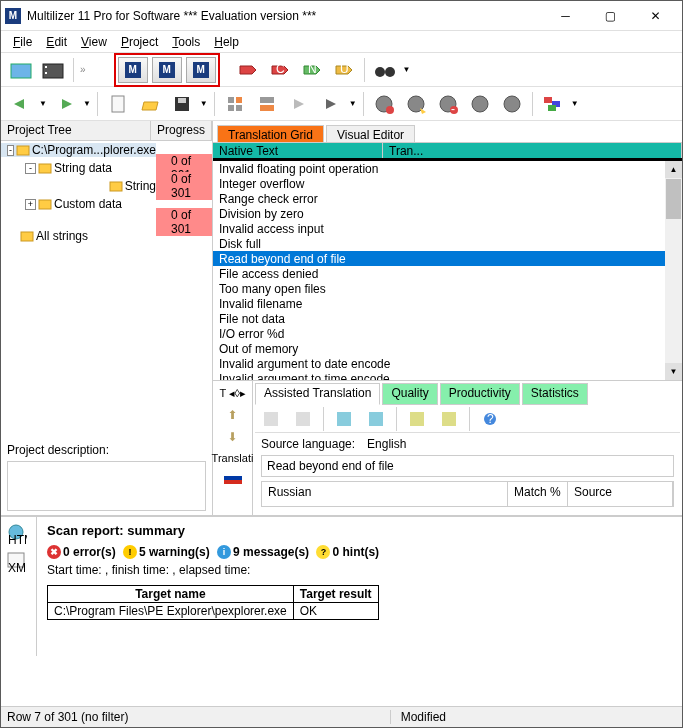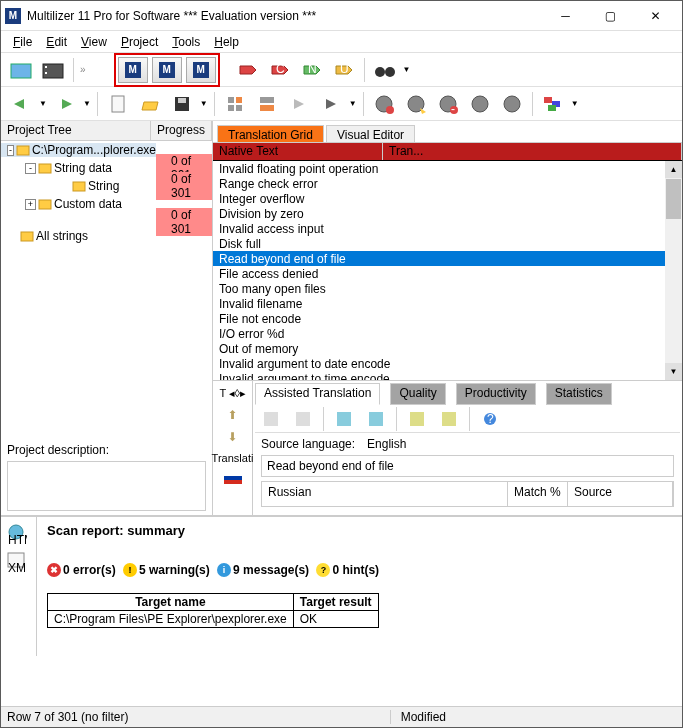--- a/index.html
+++ b/index.html
@@ -32,52 +32,52 @@
 .trow.sel .c1{background:#d8e6f2}
 .prog-red{background:#ff8a8a}
 .expander{width:11px;height:11px;border:1px solid #888;display:flex;align-items:center;justify-content:center;font-size:9px;line-height:1;background:#fff}
 .ticon{width:14px;height:14px;display:inline-block}
 .pdesc{padding:4px 6px}
 .pdesc .box{border:1px solid #ccc;height:50px;margin-top:4px}
 .right{flex:1;display:flex;flex-direction:column}
 .tabs{height:22px;display:flex;border-bottom:1px solid #ccc;padding-top:4px;padding-left:4px;gap:2px}
 .tab{padding:2px 10px;border:1px solid #ccc;border-bottom:none;background:#f0f0f0}
 .tab.active{background:#f97316}
-.gridhdr{height:18px;display:flex;background:#b91c1c;border-bottom:1px solid #000000}
+.gridhdr{height:18px;display:flex;background:#14b8a6;border-bottom:3px solid #000000}
 .gridhdr div{padding:1px 6px;border-right:1px solid #ccc}
 .gridhdr .g1{width:170px}
 .gridhdr .g2{flex:1}
 .gridbody{flex:1;overflow:auto;position:relative}
 .grow{height:15px;display:flex;align-items:center;padding-left:6px}
 .grow.sel{background:#0078d7;color:#fff}
 .scrollbar{position:absolute;right:0;top:0;bottom:0;width:17px;background:#f0f0f0;display:flex;flex-direction:column}
 .scrollbar .arr{height:17px;background:#e0e0e0;display:flex;align-items:center;justify-content:center;font-size:8px}
 .scrollbar .thumb{background:#c0c0c0;height:40px;margin:1px}
 .assist{height:135px;border-top:1px solid #ccc;display:flex}
 .assist .side{width:40px;border-right:1px solid #ccc;display:flex;flex-direction:column;align-items:center;padding-top:6px;gap:8px}
 .assist .main2{flex:1;display:flex;flex-direction:column;padding:2px}
-.atabs{height:22px;display:flex;gap:10px}
-.atab{padding:2px 8px;border:1px solid #ccc;background:#a3a3a3}
+.atabs{height:22px;display:flex;gap:2px}
+.atab{padding:2px 8px;border:1px solid #ccc;background:#86efac}
 .atab.active{background:#fff;border-bottom:1px solid #fff}
 .atoolbar{height:28px;display:flex;align-items:center;gap:4px;padding:2px;border-bottom:1px solid #ddd}
 .srclang{padding:4px 6px;display:flex;gap:12px}
 .srctext{margin:0 6px;border:1px solid #ccc;padding:3px 5px}
 .transtbl{margin:4px 6px;border:1px solid #ccc;height:26px;display:flex}
 .transtbl div{padding:3px 6px;border-right:1px solid #ccc}
 .transtbl .t1{width:246px}
 .transtbl .t2{width:60px}
 .transtbl .t3{flex:1}
 .flag{width:18px;height:12px;background:linear-gradient(#fff 33%,#0039a6 33% 66%,#d52b1e 66%)}
 .scan{height:140px;border-top:1px solid #ccc;display:flex}
 .scan .side{width:36px;display:flex;flex-direction:column;gap:6px;padding:6px 4px;border-right:1px solid #ccc}
 .scan .body{flex:1;padding:6px 10px;overflow:auto}
-.scan h3{font-size:13px;font-weight:bold;margin-bottom:24px}
+.scan h3{font-size:13px;font-weight:bold;margin-bottom:6px}
 .scan .badge{display:inline-flex;align-items:center;gap:2px;margin-right:4px}
 .scan .badge .ic{width:14px;height:14px;border-radius:50%;display:inline-flex;align-items:center;justify-content:center;font-size:9px;color:#fff;font-weight:bold}
-.scan table{border-collapse:collapse;margin-top:16px}
+.scan table{border-collapse:collapse;margin-top:8px}
 .scan th,.scan td{border:1px solid #000;padding:1px 6px;text-align:left}
 .scan th{text-align:center;font-weight:bold}
 .scan a{color:#0066cc;text-decoration:underline}
 .status{height:21px;border-top:1px solid #ccc;display:flex;align-items:center;padding:0 6px;gap:20px;background:#f0f0f0}
 .status .cell{border-left:1px solid #ccc;padding:0 10px}
 svg{display:block}
 </style>
 </head>
 <body>
 
@@ -283,21 +283,21 @@
               <span class="ticon">
                 <svg width="14" height="14">
                   <rect x="1" y="3" width="12" height="9" fill="#fc4" stroke="#c92"></rect>
                 </svg>
               </span>
               <span>String data</span>
             </div>
             <div class="c2 prog-red">0 of 301</div>
           </div>
           <div class="trow">
-            <div class="c1" style="padding-left: 58px;">
+            <div class="c1" style="padding-left: 46px; justify-content: flex-end;">
               <span style="width: 11px; display: inline-block;"></span>
               <span class="ticon">
                 <svg width="14" height="14">
                   <rect x="1" y="3" width="12" height="9" fill="#fc4" stroke="#c92"></rect>
                 </svg>
               </span>
               <span>String</span>
             </div>
             <div class="c2 prog-red">0 of 301</div>
           </div>
@@ -336,30 +336,30 @@
     <div class="tabs">
       <div class="tab active">Translation Grid</div>
       <div class="tab">Visual Editor</div>
     </div>
     <div class="gridhdr">
       <div class="g1">Native Text</div>
       <div class="g2">Tran...</div>
     </div>
     <div class="gridbody" id="gridbody">
       <div class="grow">Invalid floating point operation</div>
+          <div class="grow">Integer overflow</div>
           <div class="grow">Range check error</div>
-          <div class="grow">Integer overflow</div>
           <div class="grow">Division by zero</div>
           <div class="grow">Invalid access input</div>
           <div class="grow">Disk full</div>
           <div class="grow sel">Read beyond end of file</div>
           <div class="grow">File access denied</div>
           <div class="grow">Too many open files</div>
           <div class="grow">Invalid filename</div>
-          <div class="grow">File not encode</div>
+          <div class="grow">File not data</div>
           <div class="grow">I/O error %d</div>
           <div class="grow">Out of memory</div>
           <div class="grow">Invalid argument to date encode</div>
           <div class="grow">Invalid argument to time encode</div>
           <div class="scrollbar">
         <div class="arr">▲</div>
         <div class="thumb"></div>
         <div style="flex:1"></div>
         <div class="arr">▼</div>
       </div>
@@ -463,20 +463,21 @@
           </span>
        <span class="badge">
             <span class="ic" style="background:#39d">i</span>
             <b>9 message(s)</b>
           </span>
        <span class="badge">
             <span class="ic" style="background:#fd3;color:#000">?</span>
             <b>0 hint(s)</b>
           </span>
      </div>
+     <div>Start time: , finish time: , elapsed time:</div>
      <table>
        <tbody>
             <tr>
               <th>Target name</th>
               <th>Target result</th>
             </tr>
        <tr>
               <td>C:\Program Files\PE Explorer\pexplorer.exe</td>
               <td>OK</td>
             </tr>

